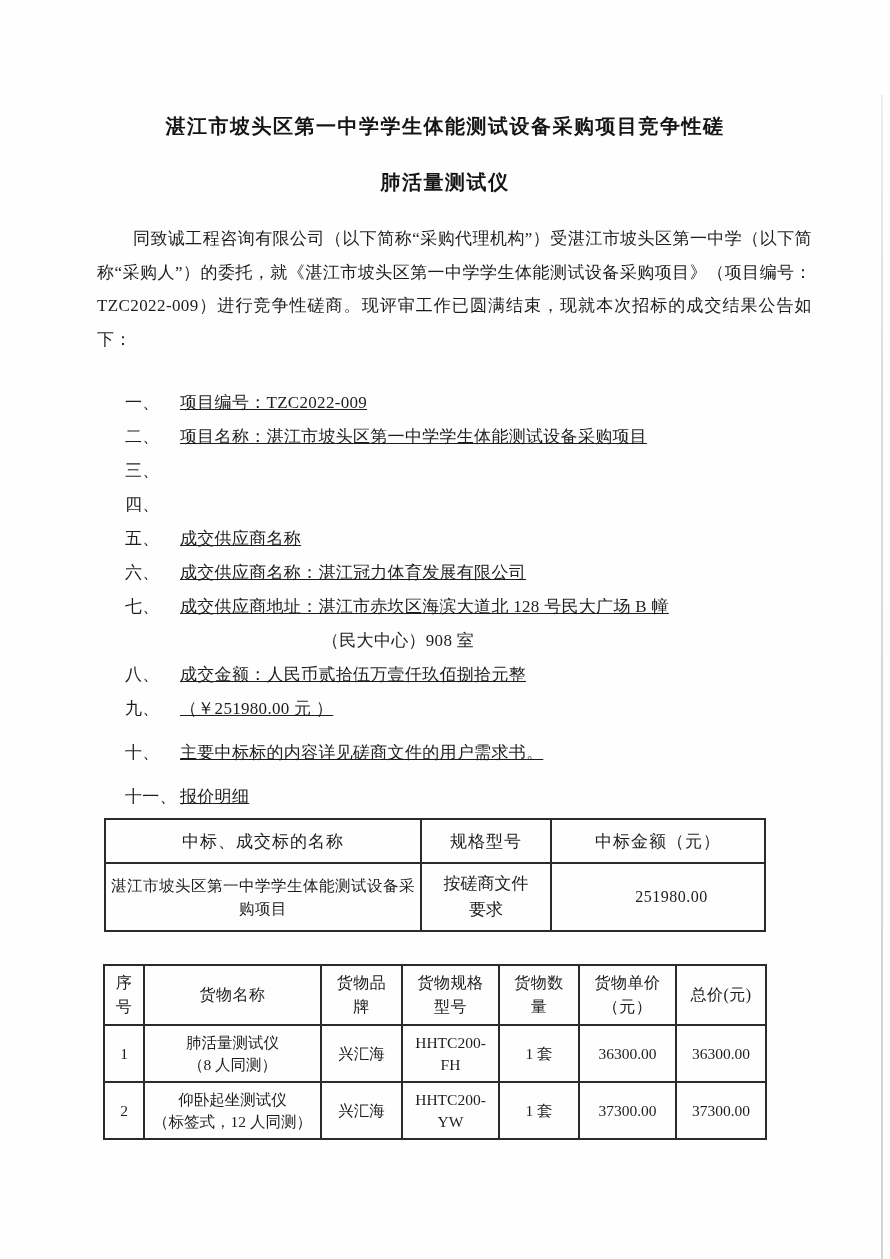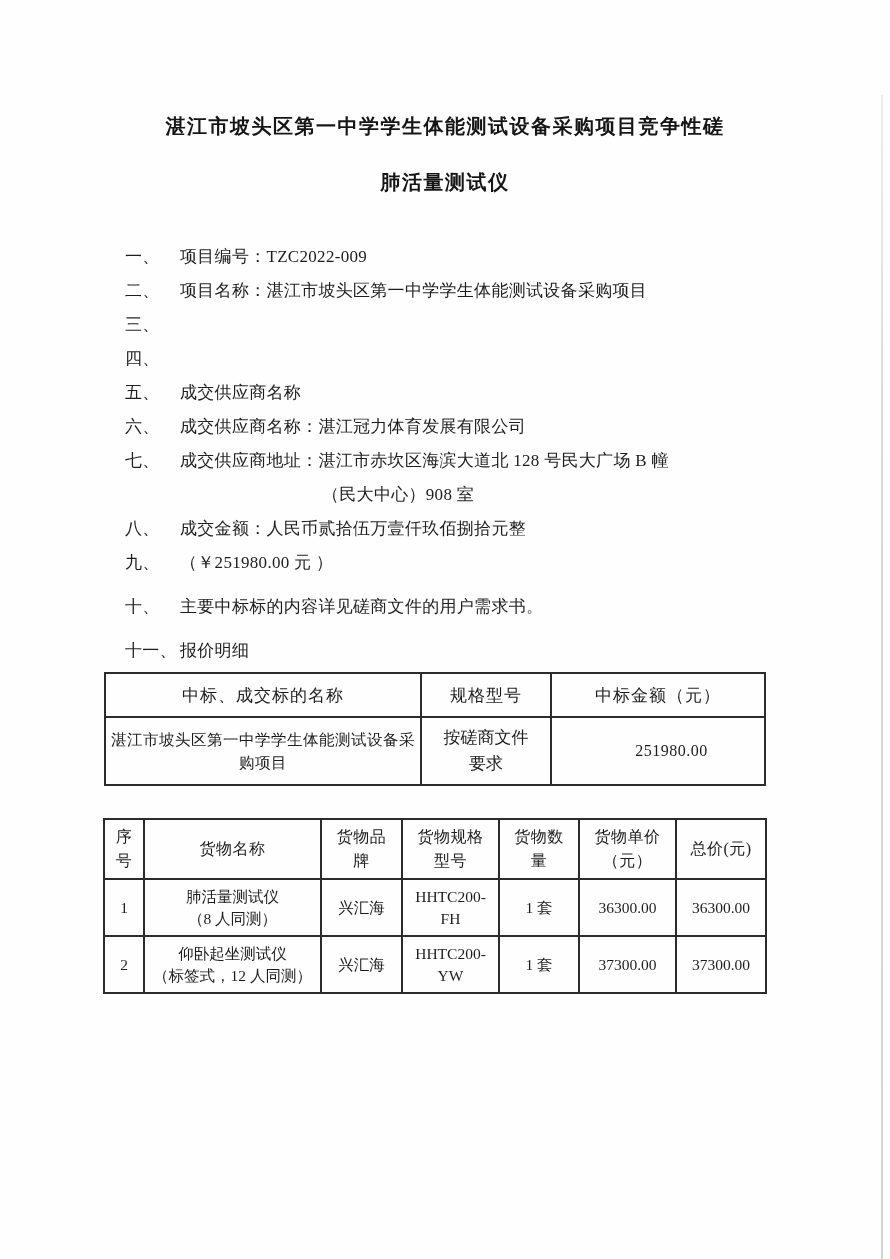--- a/index.html
+++ b/index.html
@@ -32,21 +32,21 @@
     width:715px;
     font-size:17px;
     line-height:33.5px;
     text-align:justify;
     text-indent:36px;
     letter-spacing:.4px;
   }
   .list{margin:30px 0 0 97px;width:715px;font-size:17px;}
   .li{display:flex;line-height:34px;padding-left:28px;letter-spacing:.3px;}
   .li .num{flex:0 0 55px;width:55px;}
-  .li .txt{flex:1;}
+  .li .txt{flex:1;text-decoration:underline;}
   .mt10{margin-top:10px;}
   .addr2{padding-left:225px;line-height:34px;letter-spacing:.3px;}
   table{border-collapse:collapse;table-layout:fixed;}
   .t1{margin:4px 0 0 104px;width:660px;}
   .t2{margin:32px 0 0 103px;width:662px;}
   th,td{
     border:2px solid #2b2b2b;
     text-align:center;
     vertical-align:middle;
     font-weight:normal;
@@ -67,20 +67,21 @@
 <body>
 
 <div class="page">
   <div class="scan-line"></div>
 
   <div class="title">
     <div>湛江市坡头区第一中学学生体能测试设备采购项目竞争性磋</div>
     <div>肺活量测试仪</div>
   </div>
 
+  <p class="intro">同致诚工程咨询有限公司（以下简称“采购代理机构”）受湛江市坡头区第一中学（以下简称“采购人”）的委托，就《湛江市坡头区第一中学学生体能测试设备采购项目》（项目编号：TZC2022-009）进行竞争性磋商。现评审工作已圆满结束，现就本次招标的成交结果公告如下：</p>
 
   <div class="list">
     <div class="li">
       <span class="num">一、</span>
       <span class="txt">项目编号：TZC2022-009</span>
     </div>
     <div class="li">
       <span class="num">二、</span>
       <span class="txt">项目名称：湛江市坡头区第一中学学生体能测试设备采购项目</span>
     </div>

